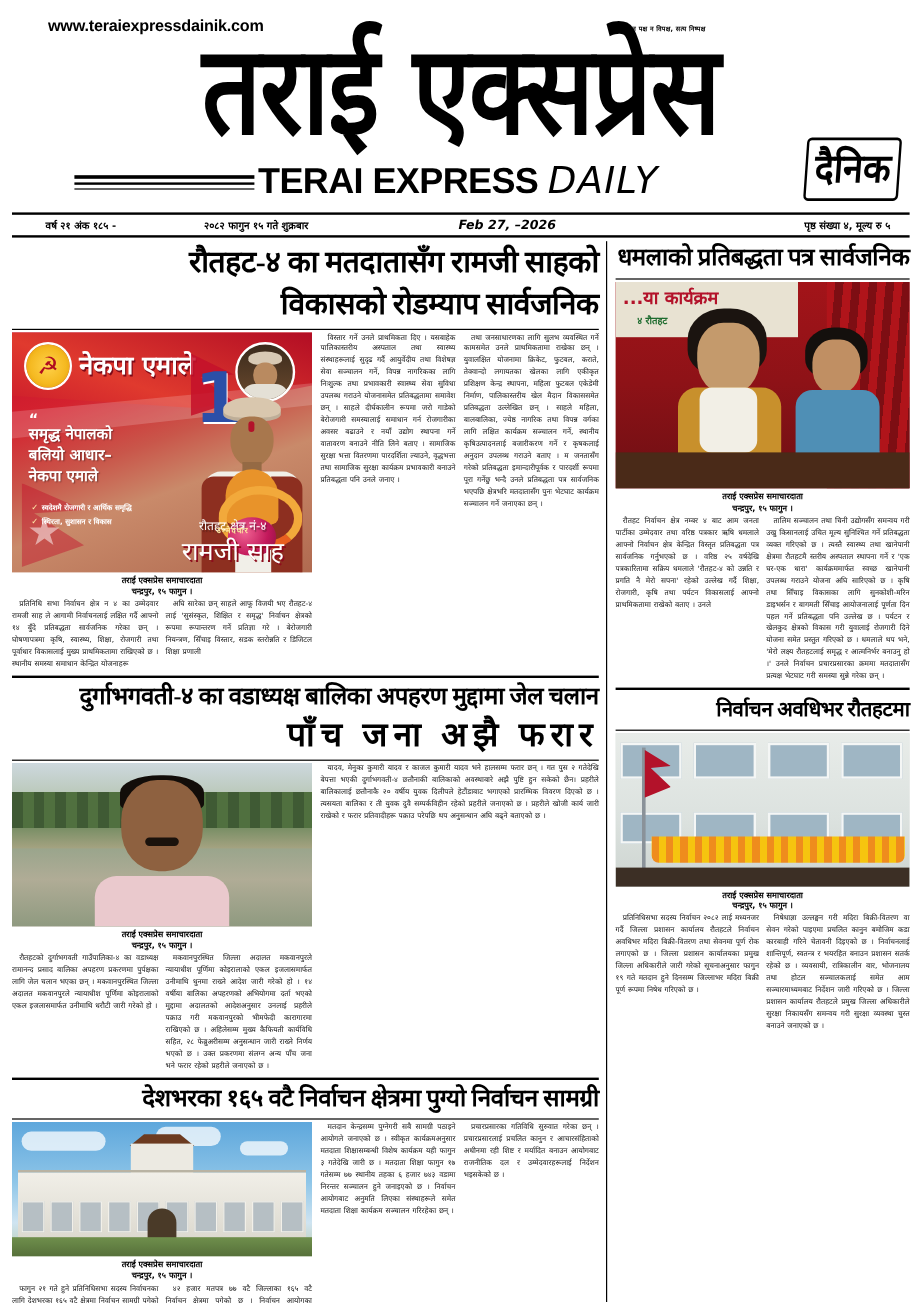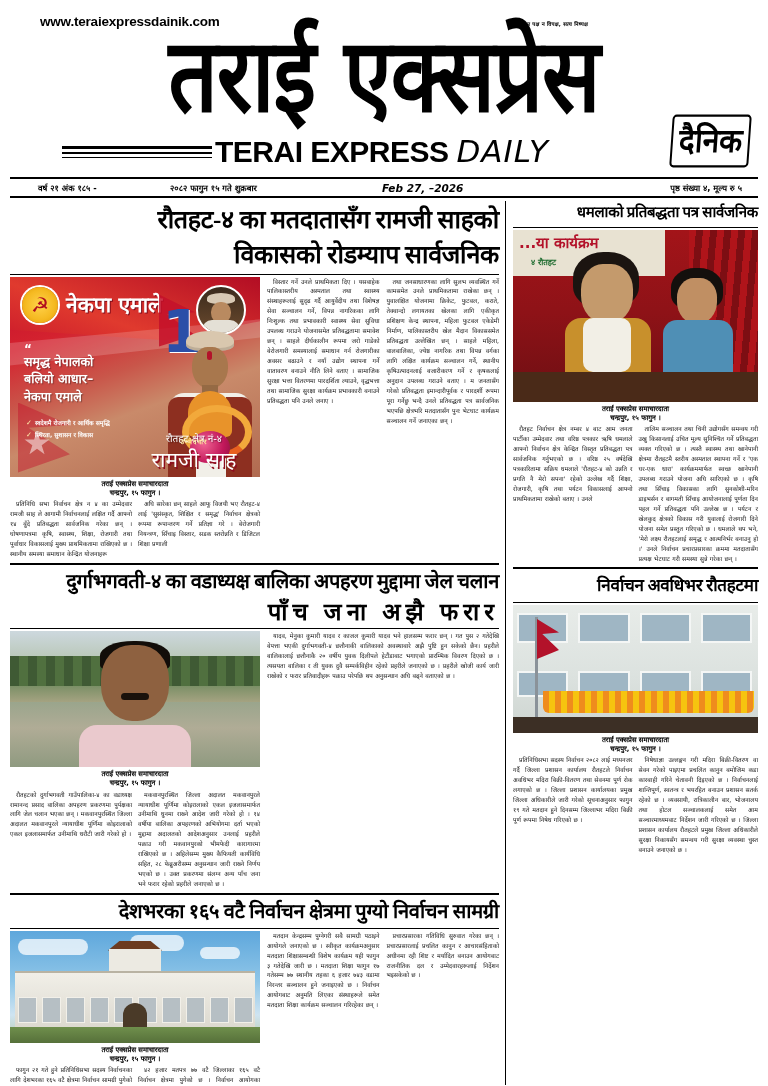--- a/index.html
+++ b/index.html
@@ -60,23 +60,23 @@
   .db-d{text-align:right;padding-right:16px;}
 
   
   .body-wrap{display:flex;margin-top:3px;height:884px;}
   .left-pane{width:496px;box-sizing:border-box;padding-right:6px;border-right:1.2px solid #000;}
   .right-pane{width:252px;box-sizing:border-box;padding-left:7px;}
 
   .hl{font-family:Liberation Serif, serif;font-weight:bold;text-align:right;line-height:1.17;letter-spacing:-0.3px;}
   .hl1{font-size:25px;padding:4px 0 2px;}
   .hl2{font-size:18.5px;padding:2px 0 0;}
-  .hl2 .big{display:block;font-size:24px;letter-spacing:5px;padding-top:1px;}
+  .hl2 .big{display:block;font-size:28px;letter-spacing:5px;padding-top:1px;}
   .hl3{font-size:20px;padding:3px 0 2px;}
-  .hlr{font-size:15px;padding:3px 0 3px;}
+  .hlr{font-size:20px;padding:3px 0 3px;}
   .hlr2{font-size:17px;line-height:1.2;padding:5px 0 3px;}
 
   .hr-thin{border-top:1px solid #000;margin:2px 0;}
   .hr-thick{border-top:2.2px solid #000;margin:3px 0 2px;}
 
   .cols{display:flex;gap:7px;}
   .col{flex:1;}
 
   .ptxt{
     font-size:6.15px;line-height:1.62;text-align:justify;

